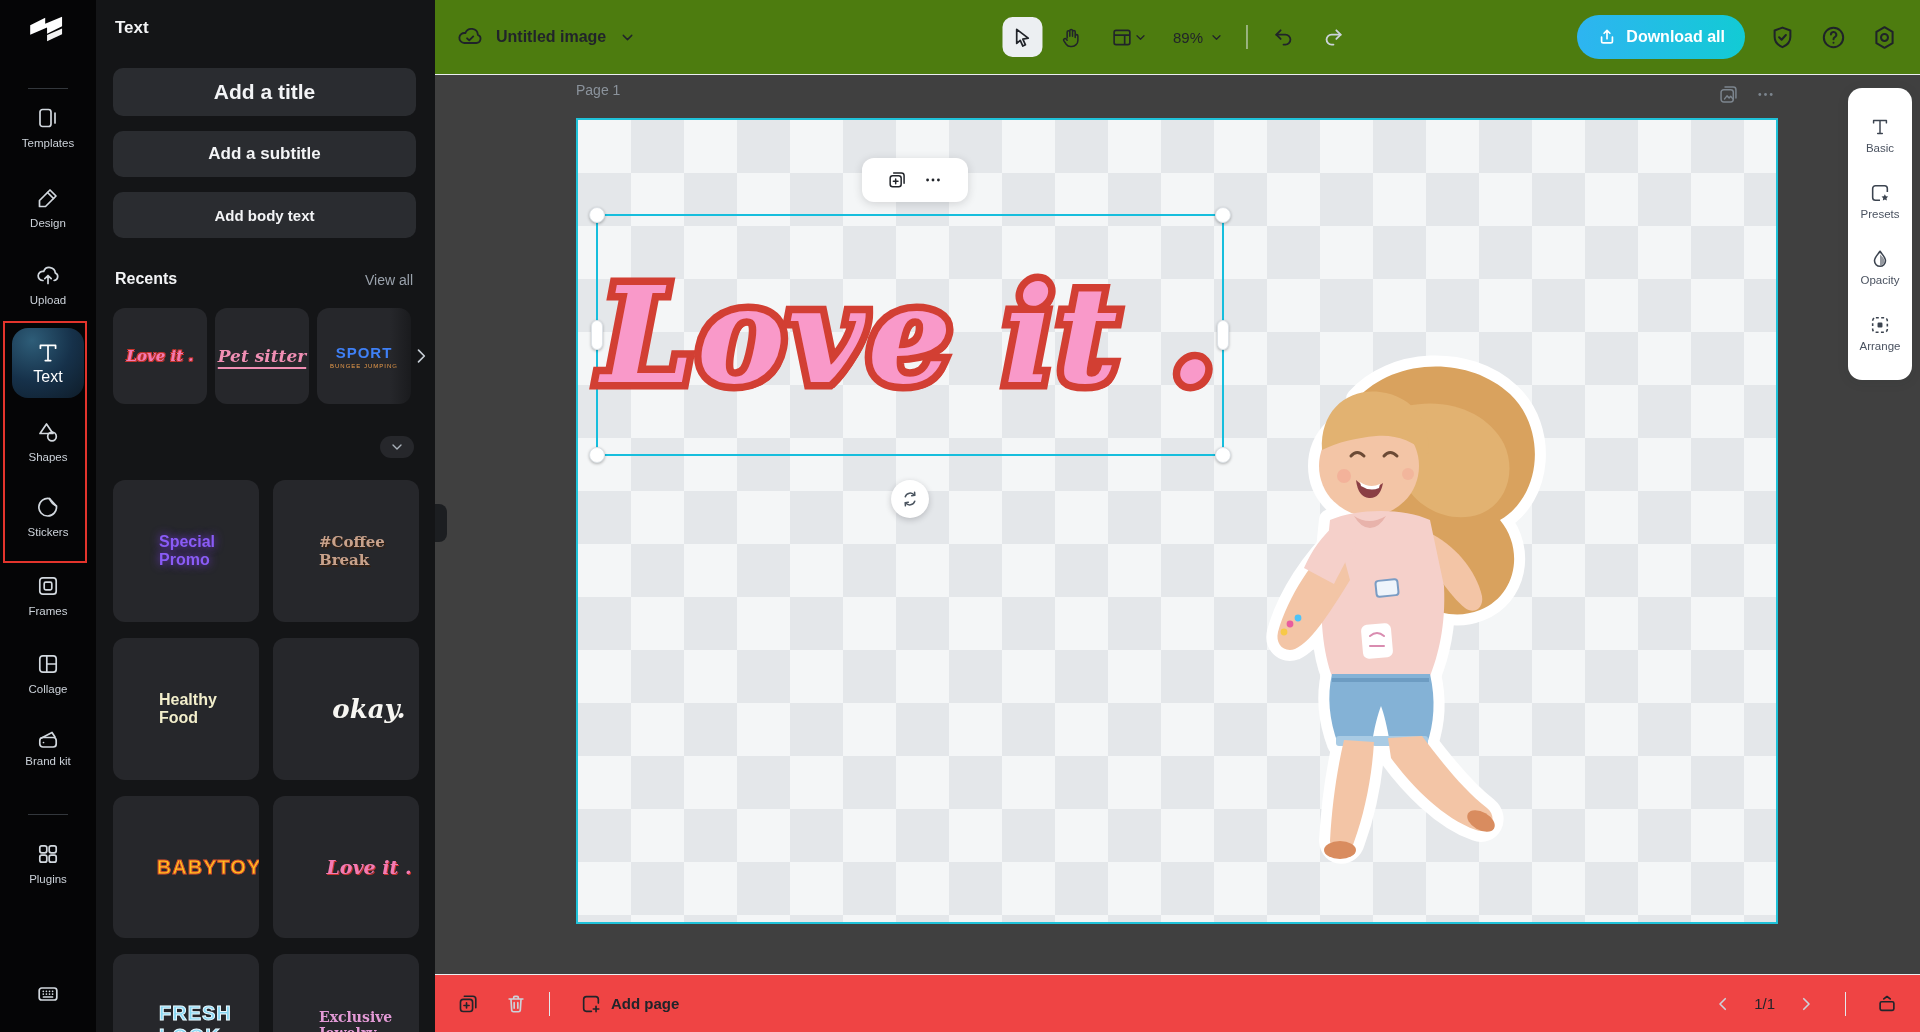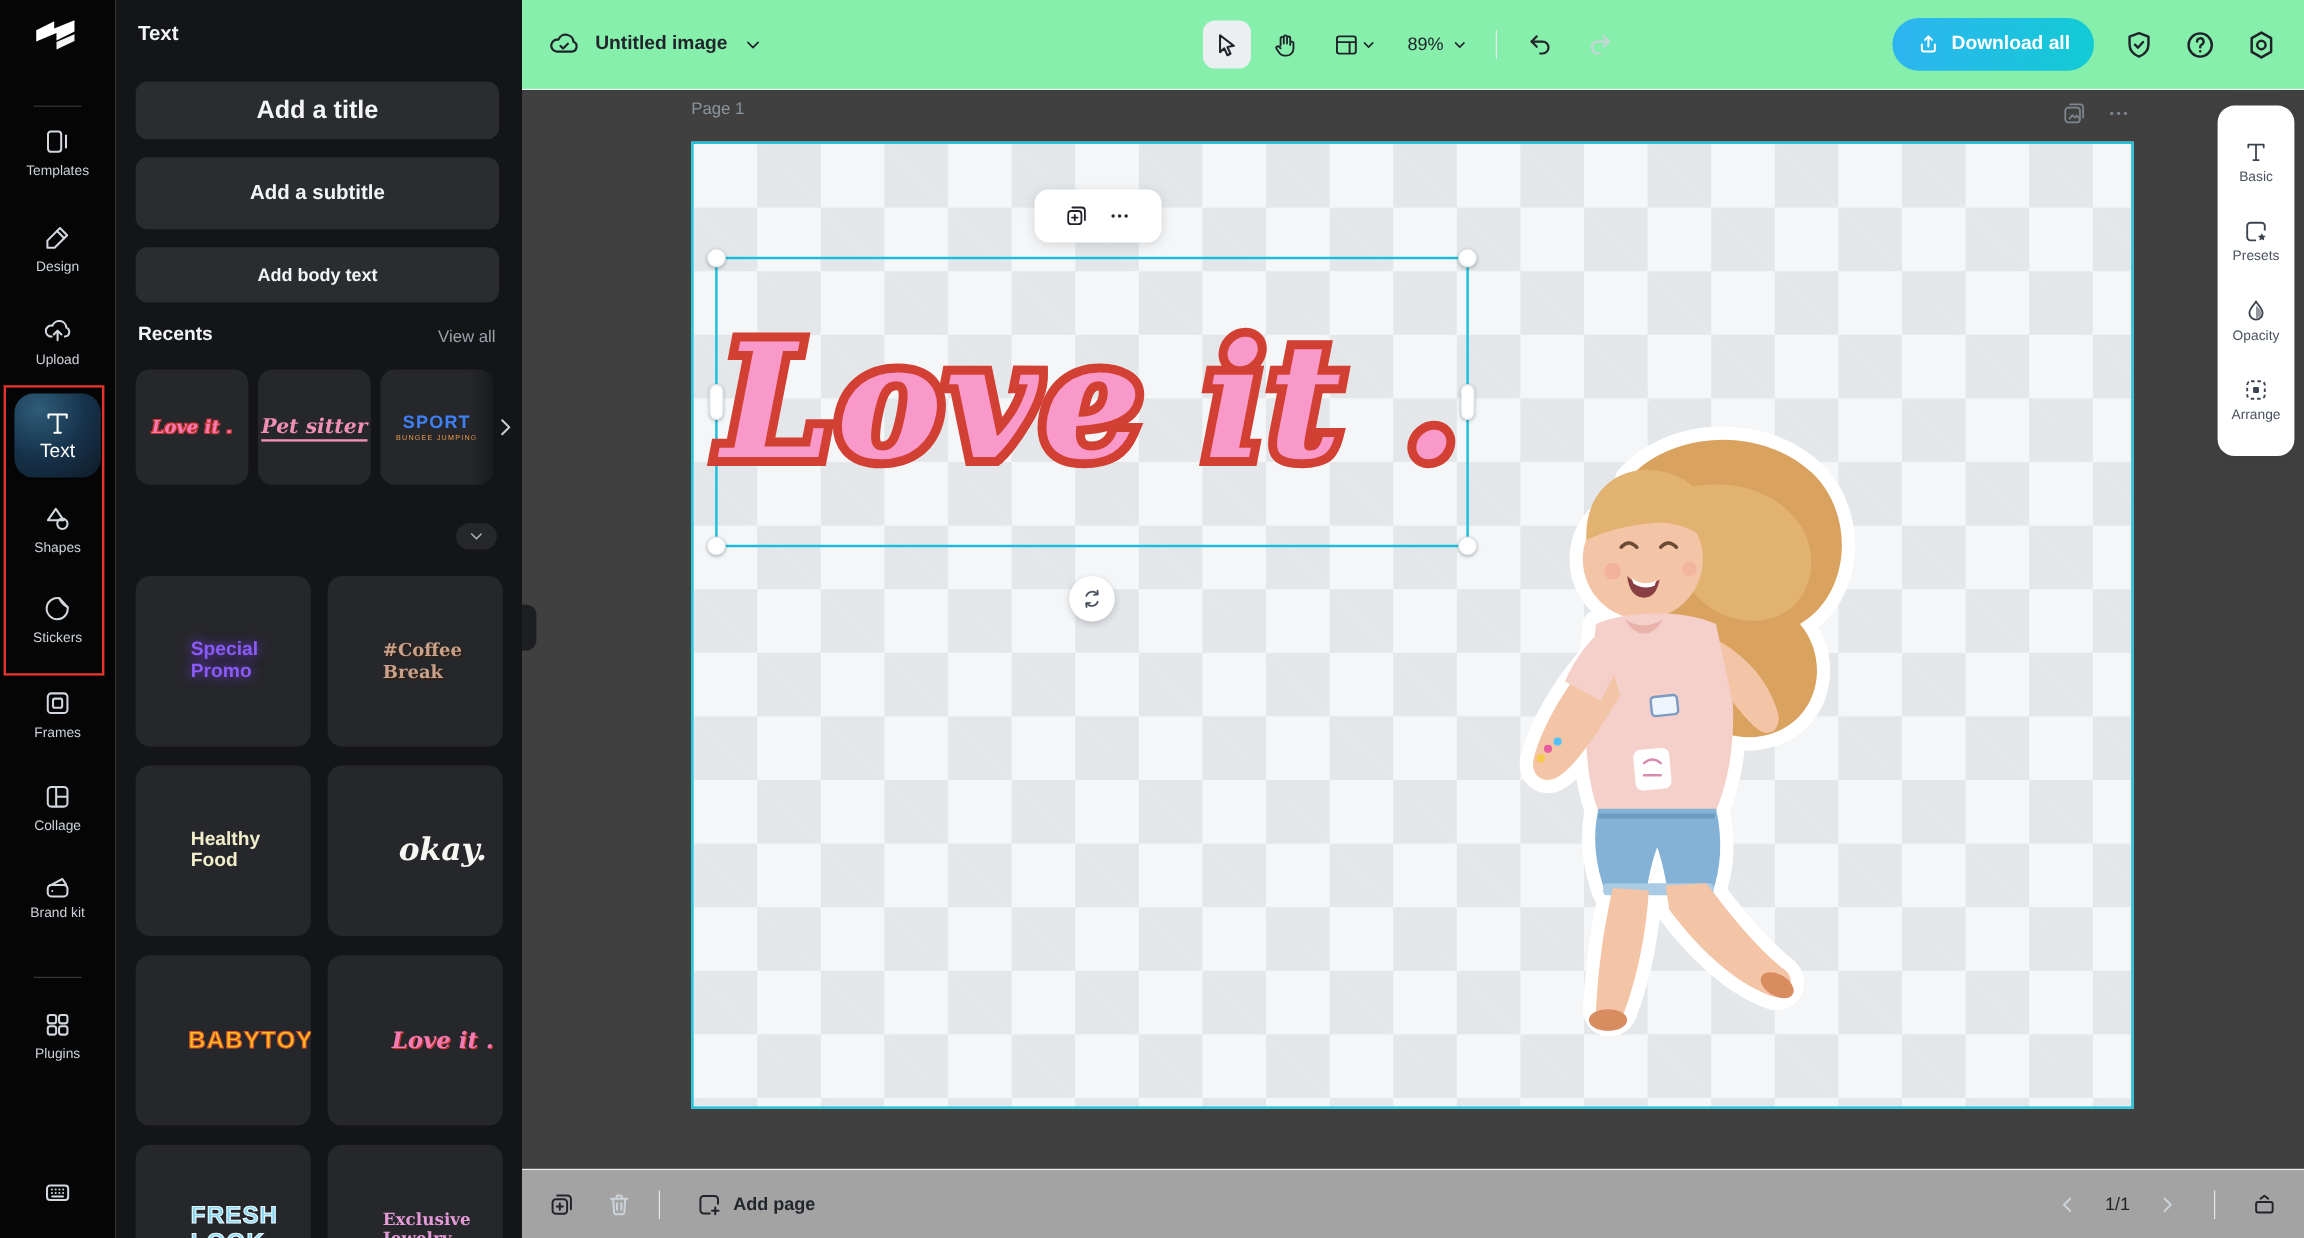--- a/index.html
+++ b/index.html
@@ -22,21 +22,21 @@
   .red-box { position:absolute; left:3px; top:321px; width:84px; height:242px;
       border:2px solid #e3342c; pointer-events:none; z-index:9; }
 
   
   .panel { position:relative; width:339px; flex:none; background:#141517; color:#f3f4f6; overflow:hidden; z-index:5; }
   .panel-title { position:absolute; left:19px; top:18px; font-size:17px; font-weight:bold; }
   .panel-btns { position:absolute; left:17px; top:68px; width:303px; display:flex; flex-direction:column; gap:15px; }
   .pbtn { background:#2a2c30; border:none; border-radius:10px; color:#f3f4f6; width:100%; cursor:pointer;
           display:flex; align-items:center; justify-content:center; font-family:inherit; }
   .pbtn.b1 { height:48px; font-size:21px; font-weight:bold; }
-  .pbtn.b2 { height:60px; font-size:17px; font-weight:bold; }
+  .pbtn.b2 { height:46px; font-size:17px; font-weight:bold; }
   .pbtn.b3 { height:46px; font-size:15px; font-weight:bold; }
   .recents-head { position:absolute; left:19px; top:270px; font-size:16px; font-weight:bold; }
   .view-all { position:absolute; right:22px; top:272px; font-size:14px; color:#9aa2ac; cursor:pointer; }
   .rowthumbs { position:absolute; left:17px; top:308px; display:flex; gap:8px; }
   .thumb { background:#26272b; border-radius:12px; display:flex; flex-direction:column;
            align-items:center; justify-content:center; cursor:pointer; overflow:hidden; }
   .rt { width:94px; height:96px; }
   .row-fade { position:absolute; left:294px; top:308px; width:45px; height:96px;
       background:linear-gradient(90deg, rgba(20,21,23,0), #141517 70%); display:flex; align-items:center;
       justify-content:flex-end; padding-right:4px; cursor:pointer; }
@@ -62,21 +62,21 @@
   .t-loveit2  { font-family:"DejaVu Serif",serif; font-style:italic; font-weight:bold; font-size:19px;
                 color:#f27bb4; text-shadow:1px 1px 0 #c9332c; }
   .t-fresh    { font-weight:800; font-size:20px; color:#86d7f3; -webkit-text-stroke:1px #e8f8ff; letter-spacing:1px; }
   .t-jewel    { font-family:"DejaVu Serif",serif; font-weight:bold; font-size:14px; color:#e39ad6; }
 
   .panel-handle { position:absolute; left:435px; top:504px; width:12px; height:38px; background:#1c1e21;
       border-radius:0 8px 8px 0; z-index:7; cursor:pointer; }
 
   
   .main { flex:1; display:flex; flex-direction:column; position:relative; }
-  .topbar { height:74px; background:#86efac; display:flex; align-items:center; padding:0 22px;
+  .topbar { height:74px; background:#4d7c0f; display:flex; align-items:center; padding:0 22px;
             position:relative; box-shadow:0 1px 0 #eceff2; z-index:4; }
   .tb-left { display:flex; align-items:center; gap:13px; cursor:pointer; }
   .doc-title { font-size:16px; font-weight:bold; color:#21242a; }
   .tb-center { position:absolute; left:50%; transform:translateX(-50%); display:flex; align-items:center; gap:9px; }
   .toolbtn { width:40px; height:40px; border-radius:10px; border:none; background:transparent; color:#21242a;
              display:flex; align-items:center; justify-content:center; cursor:pointer; }
   .toolbtn.active { background:#eceff2; }
   .toolbtn svg { width:23px; height:23px; }
   .zoom-ctl { display:flex; align-items:center; gap:6px; font-size:15px; color:#21242a; cursor:pointer; padding:0 6px; }
   .vdiv { width:1px; height:24px; background:#e4e8ec; margin:0 8px; }
@@ -123,21 +123,21 @@
 
   
   .rightbar { position:absolute; right:8px; top:14px; width:64px; height:292px; background:#fff;
       border-radius:14px; box-shadow:0 2px 12px rgba(31,35,41,.10); display:flex; flex-direction:column;
       justify-content:space-evenly; align-items:center; z-index:3; }
   .rb-item { display:flex; flex-direction:column; align-items:center; gap:4px; cursor:pointer; color:#3c4450; }
   .rb-item svg { width:22px; height:22px; }
   .rb-item span { font-size:11.5px; color:#4a5260; }
 
   
-  .bottombar { height:57px; background:#a3a3a3; display:flex; align-items:center; padding:16px 22px;
+  .bottombar { height:57px; background:#ef4444; display:flex; align-items:center; padding:16px 22px;
       box-shadow:0 -1px 0 #eceff2; z-index:4; }
   .bb-ico { width:22px; height:22px; color:#21242a; cursor:pointer; }
   .addpage { display:flex; align-items:center; gap:9px; cursor:pointer; color:#21242a; }
   .addpage span { font-size:15px; font-weight:bold; }
   .bb-right { margin-left:auto; display:flex; align-items:center; gap:22px; }
   .page-ind { font-size:15px; color:#21242a; }
   .gap26 { margin-left:26px; } .gap22 { margin-left:22px; }
 </style>
 </head>
 <body>

